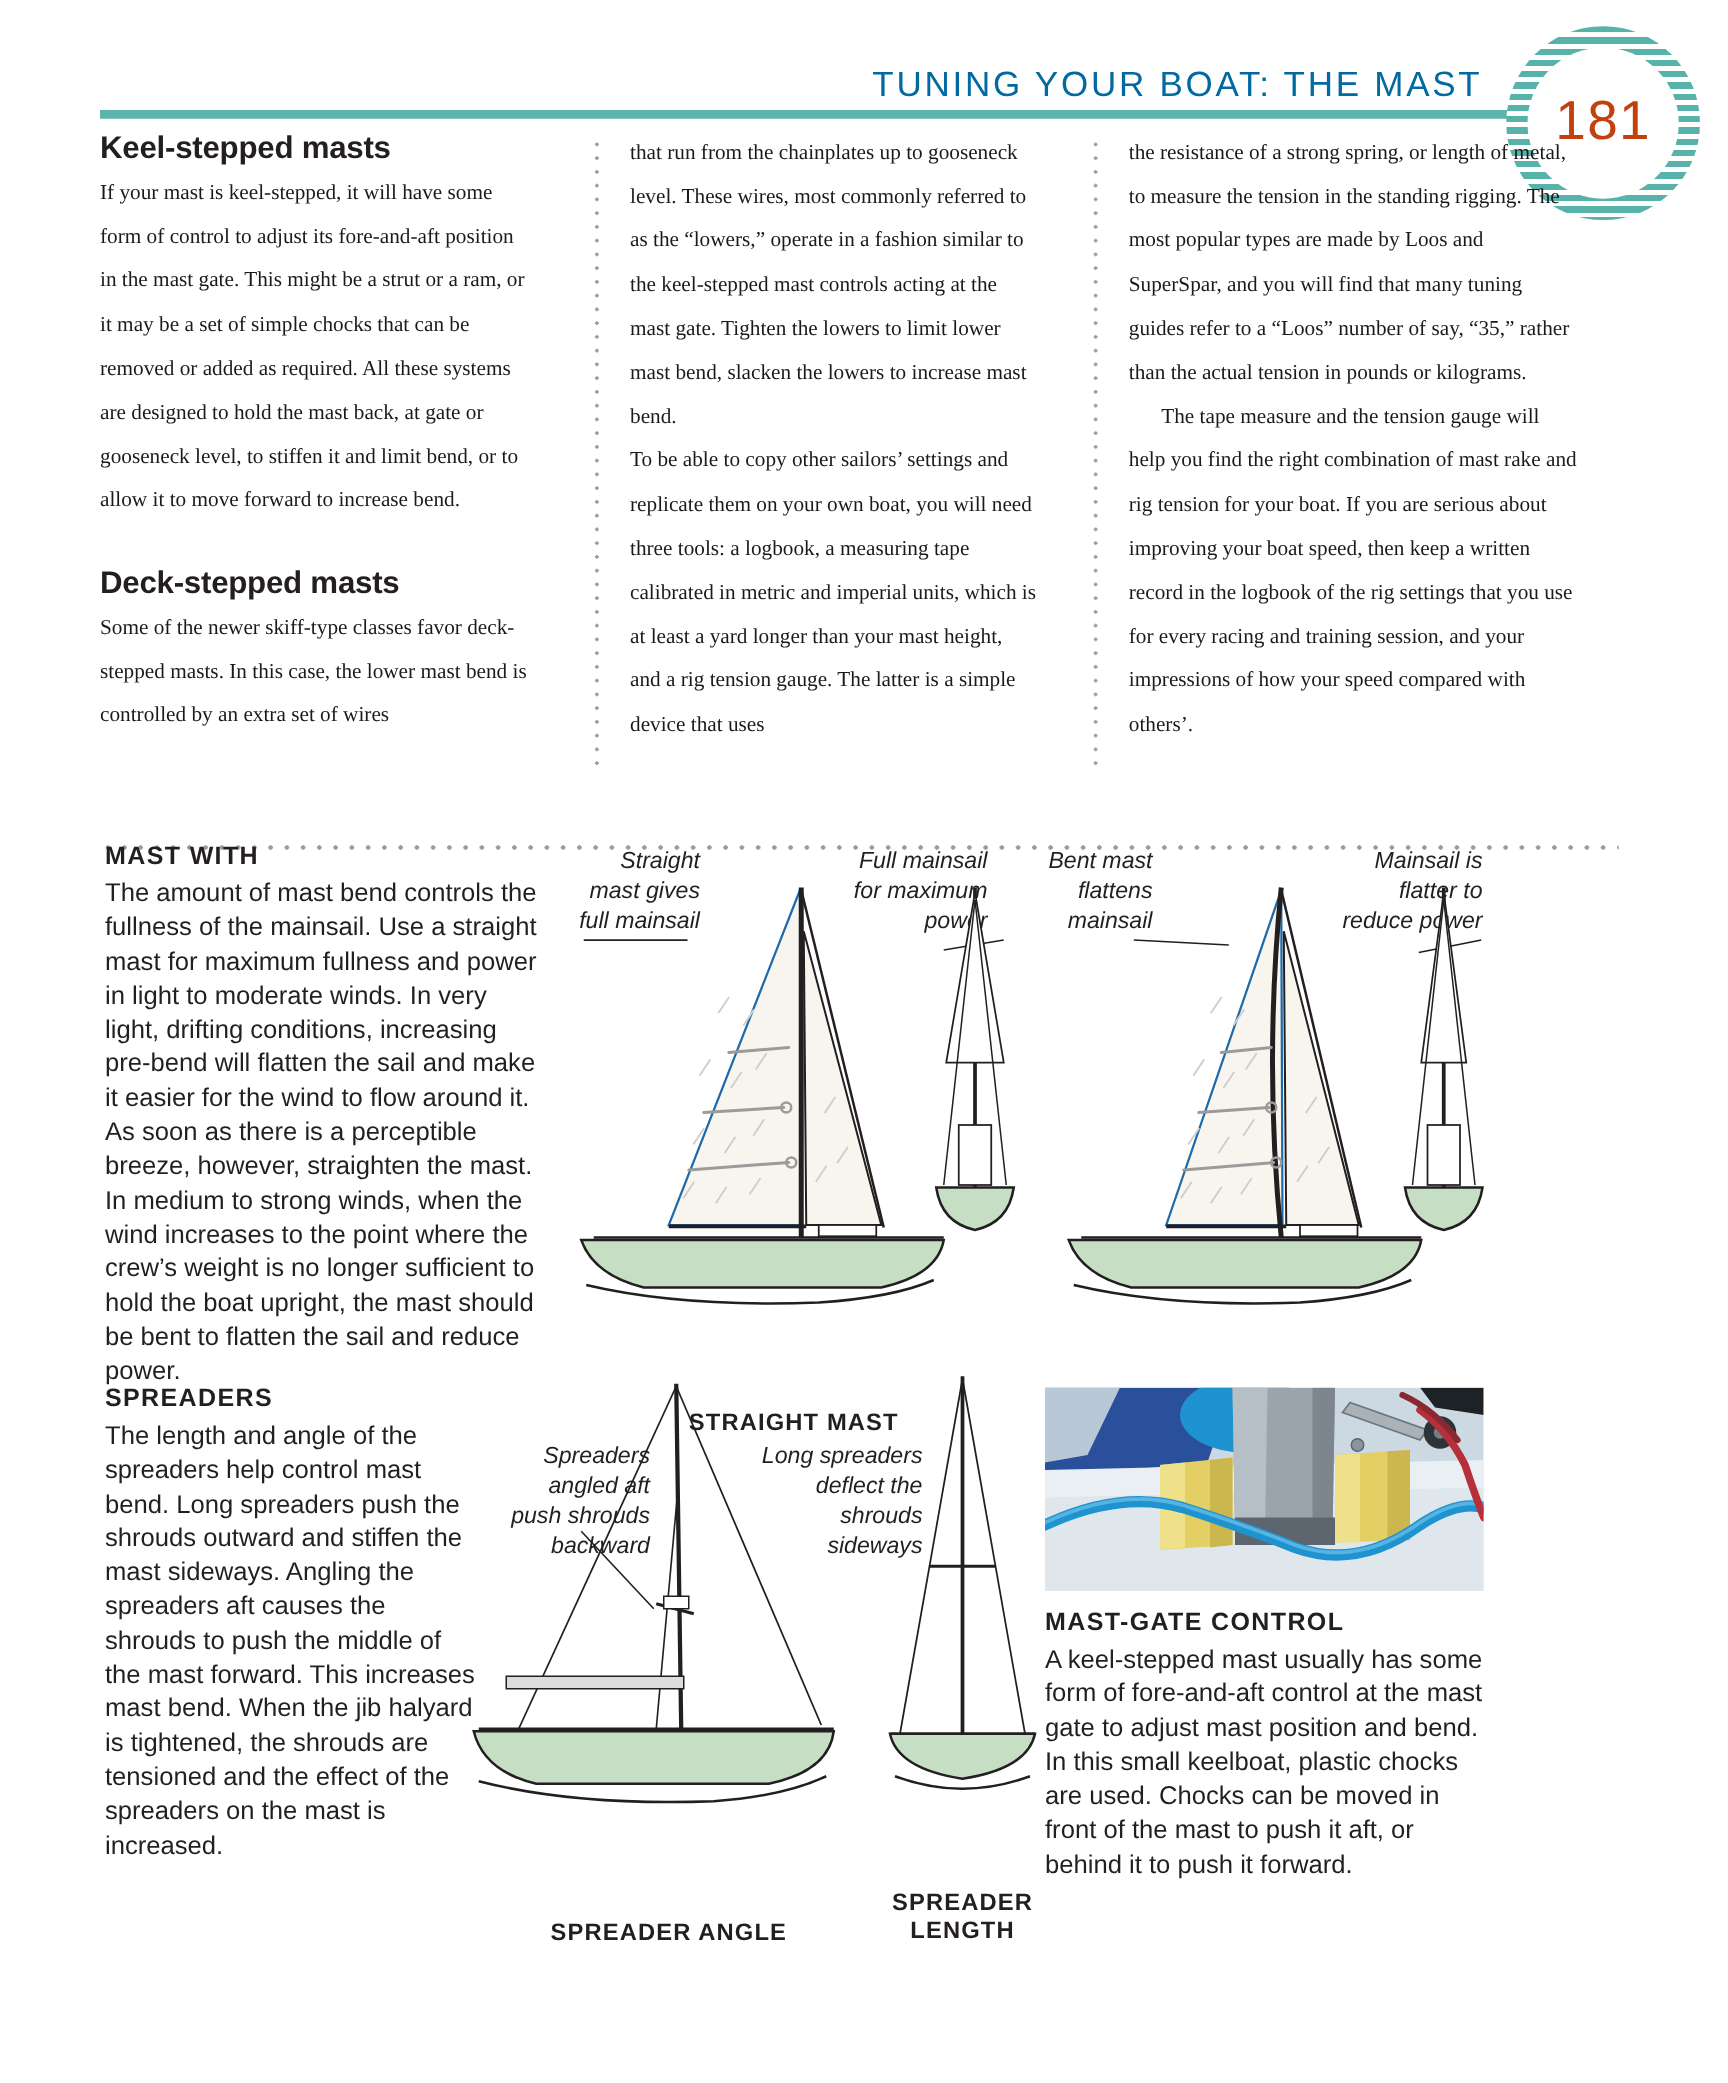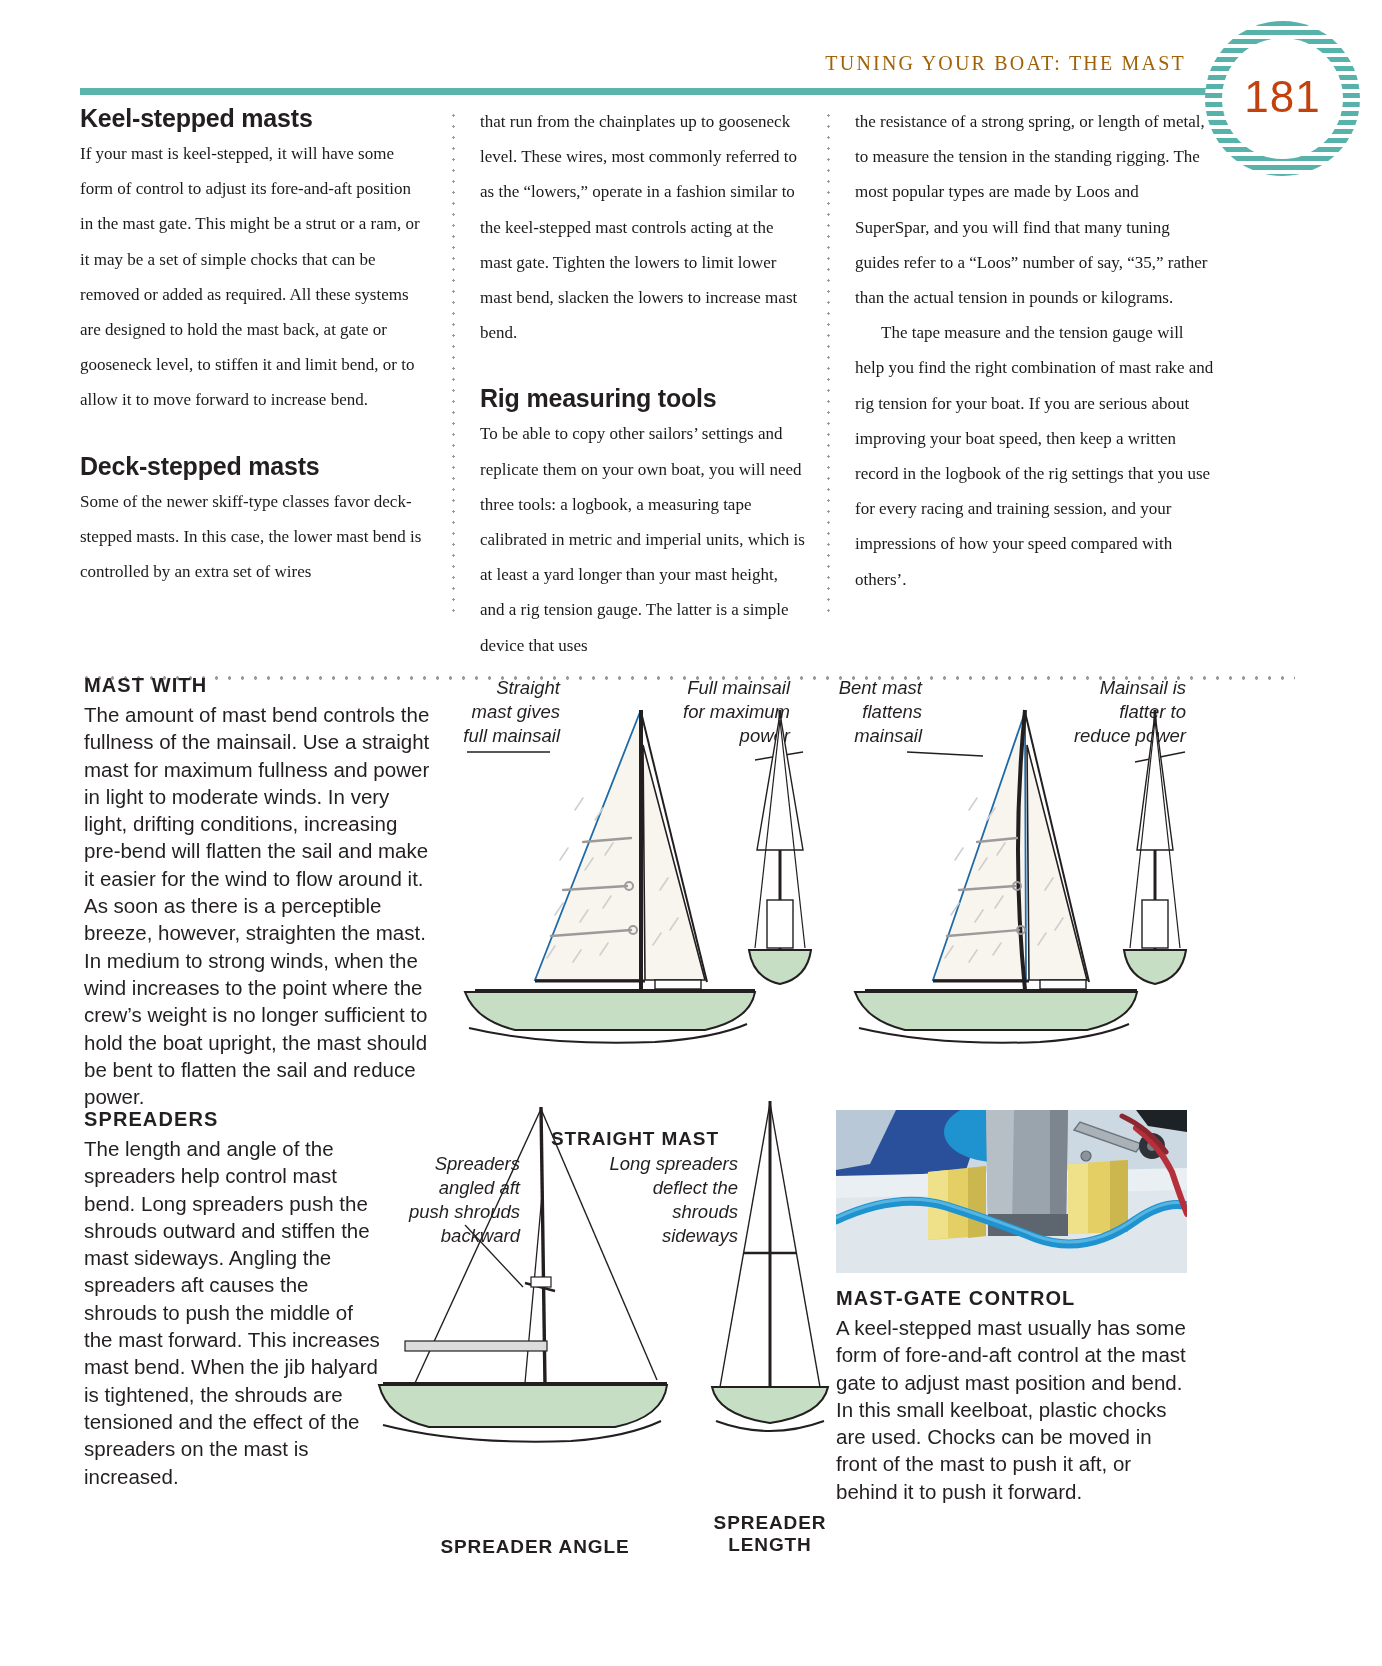--- a/index.html
+++ b/index.html
@@ -17,24 +17,24 @@
   .header {
     position: absolute;
     top: 0; left: 0;
     width: 1382px;
     height: 96px;
   }
   .header-title {
     position: absolute;
     right: 196px;
     top: 52px;
-    font-family: Liberation Serif, serif;
-    font-size: 20px;
+    font-family: Liberation Sans, sans-serif;
+    font-size: 28px;
     letter-spacing: 2.2px;
-    color: #a16207;
+    color: #0369a1;
     white-space: nowrap;
   }
   .header-rule {
     position: absolute;
     left: 80px;
     top: 88px;
     width: 1215px;
     height: 7px;
     background: #5cb5ab;
   }
@@ -69,20 +69,21 @@
     padding-bottom: 4px;
   }
 
   
   .top-cols {
     position: absolute;
     top: 104px;
     left: 80px;
     width: 1215px;
     display: flex;
+    gap: 24px;
   }
   .col {
     position: relative;
   }
   .col-1 { width: 372px; padding-right: 28px; }
   .col-2 { width: 375px; padding-left: 28px; padding-right: 22px; }
   .col-3 { width: 390px; padding-left: 28px; }
   .col-sep {
     position: absolute;
     left: 0; top: 6px;
@@ -208,21 +209,20 @@
   <div class="col col-1">
     <h2 class="sub-head">Keel-stepped masts</h2>
     <p class="serif">If your mast is keel-stepped, it will have some form of control to adjust its fore-and-aft position in the mast gate. This might be a strut or a ram, or it may be a set of simple chocks that can be removed or added as required. All these systems are designed to hold the mast back, at gate or gooseneck level, to stiffen it and limit bend, or to allow it to move forward to increase bend.</p>
     <h2 class="sub-head spaced">Deck-stepped masts</h2>
     <p class="serif">Some of the newer skiff-type classes favor deck-stepped masts. In this case, the lower mast bend is controlled by an extra set of wires</p>
   </div>
 
   <div class="col col-2">
     <div class="col-sep"></div>
     <p class="serif">that run from the chainplates up to gooseneck level. These wires, most commonly referred to as the “lowers,” operate in a fashion similar to the keel-stepped mast controls acting at the mast gate. Tighten the lowers to limit lower mast bend, slacken the lowers to increase mast bend.</p>
-    <h2 class="sub-head spaced">Rig measuring tools</h2>
     <p class="serif">To be able to copy other sailors’ settings and replicate them on your own boat, you will need three tools: a logbook, a measuring tape calibrated in metric and imperial units, which is at least a yard longer than your mast height, and a rig tension gauge. The latter is a simple device that uses</p>
   </div>
 
   <div class="col col-3">
     <div class="col-sep"></div>
     <p class="serif">the resistance of a strong spring, or length of metal, to measure the tension in the standing rigging. The most popular types are made by Loos and SuperSpar, and you will find that many tuning guides refer to a “Loos” number of say, “35,” rather than the actual tension in pounds or kilograms.</p>
     <p class="serif indent">The tape measure and the tension gauge will help you find the right combination of mast rake and rig tension for your boat. If you are serious about improving your boat speed, then keep a written record in the logbook of the rig settings that you use for every racing and training session, and your impressions of how your speed compared with others’.</p>
   </div>
 
 </div>

